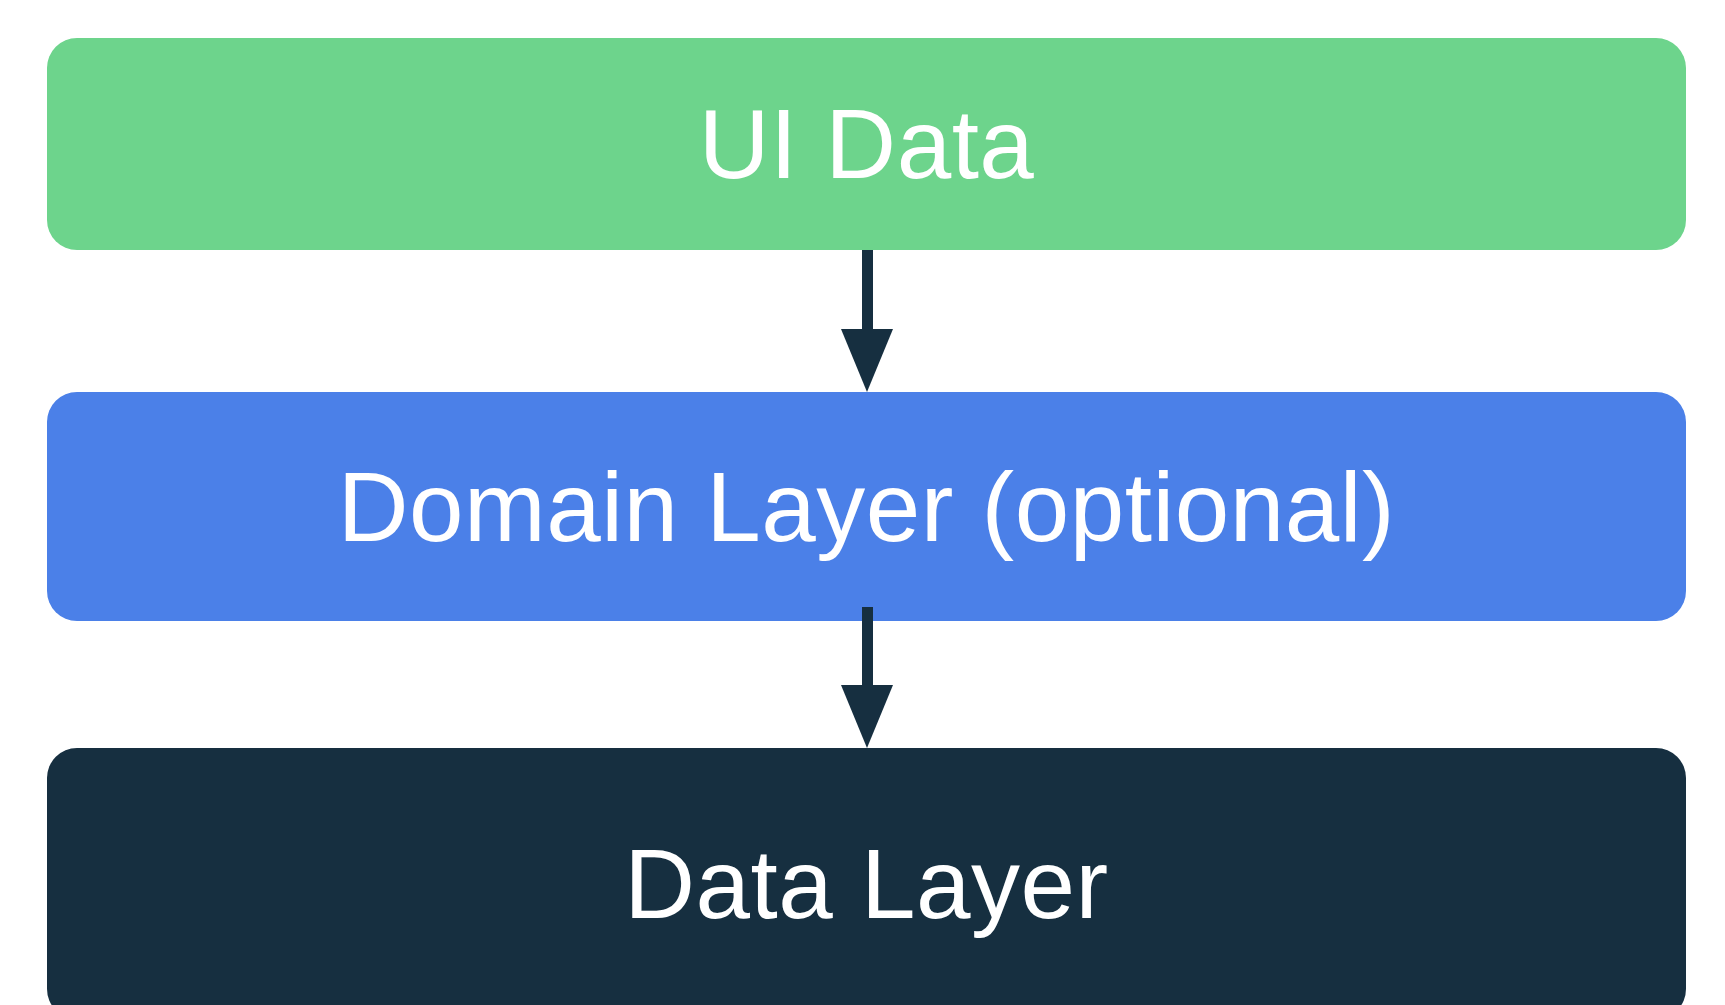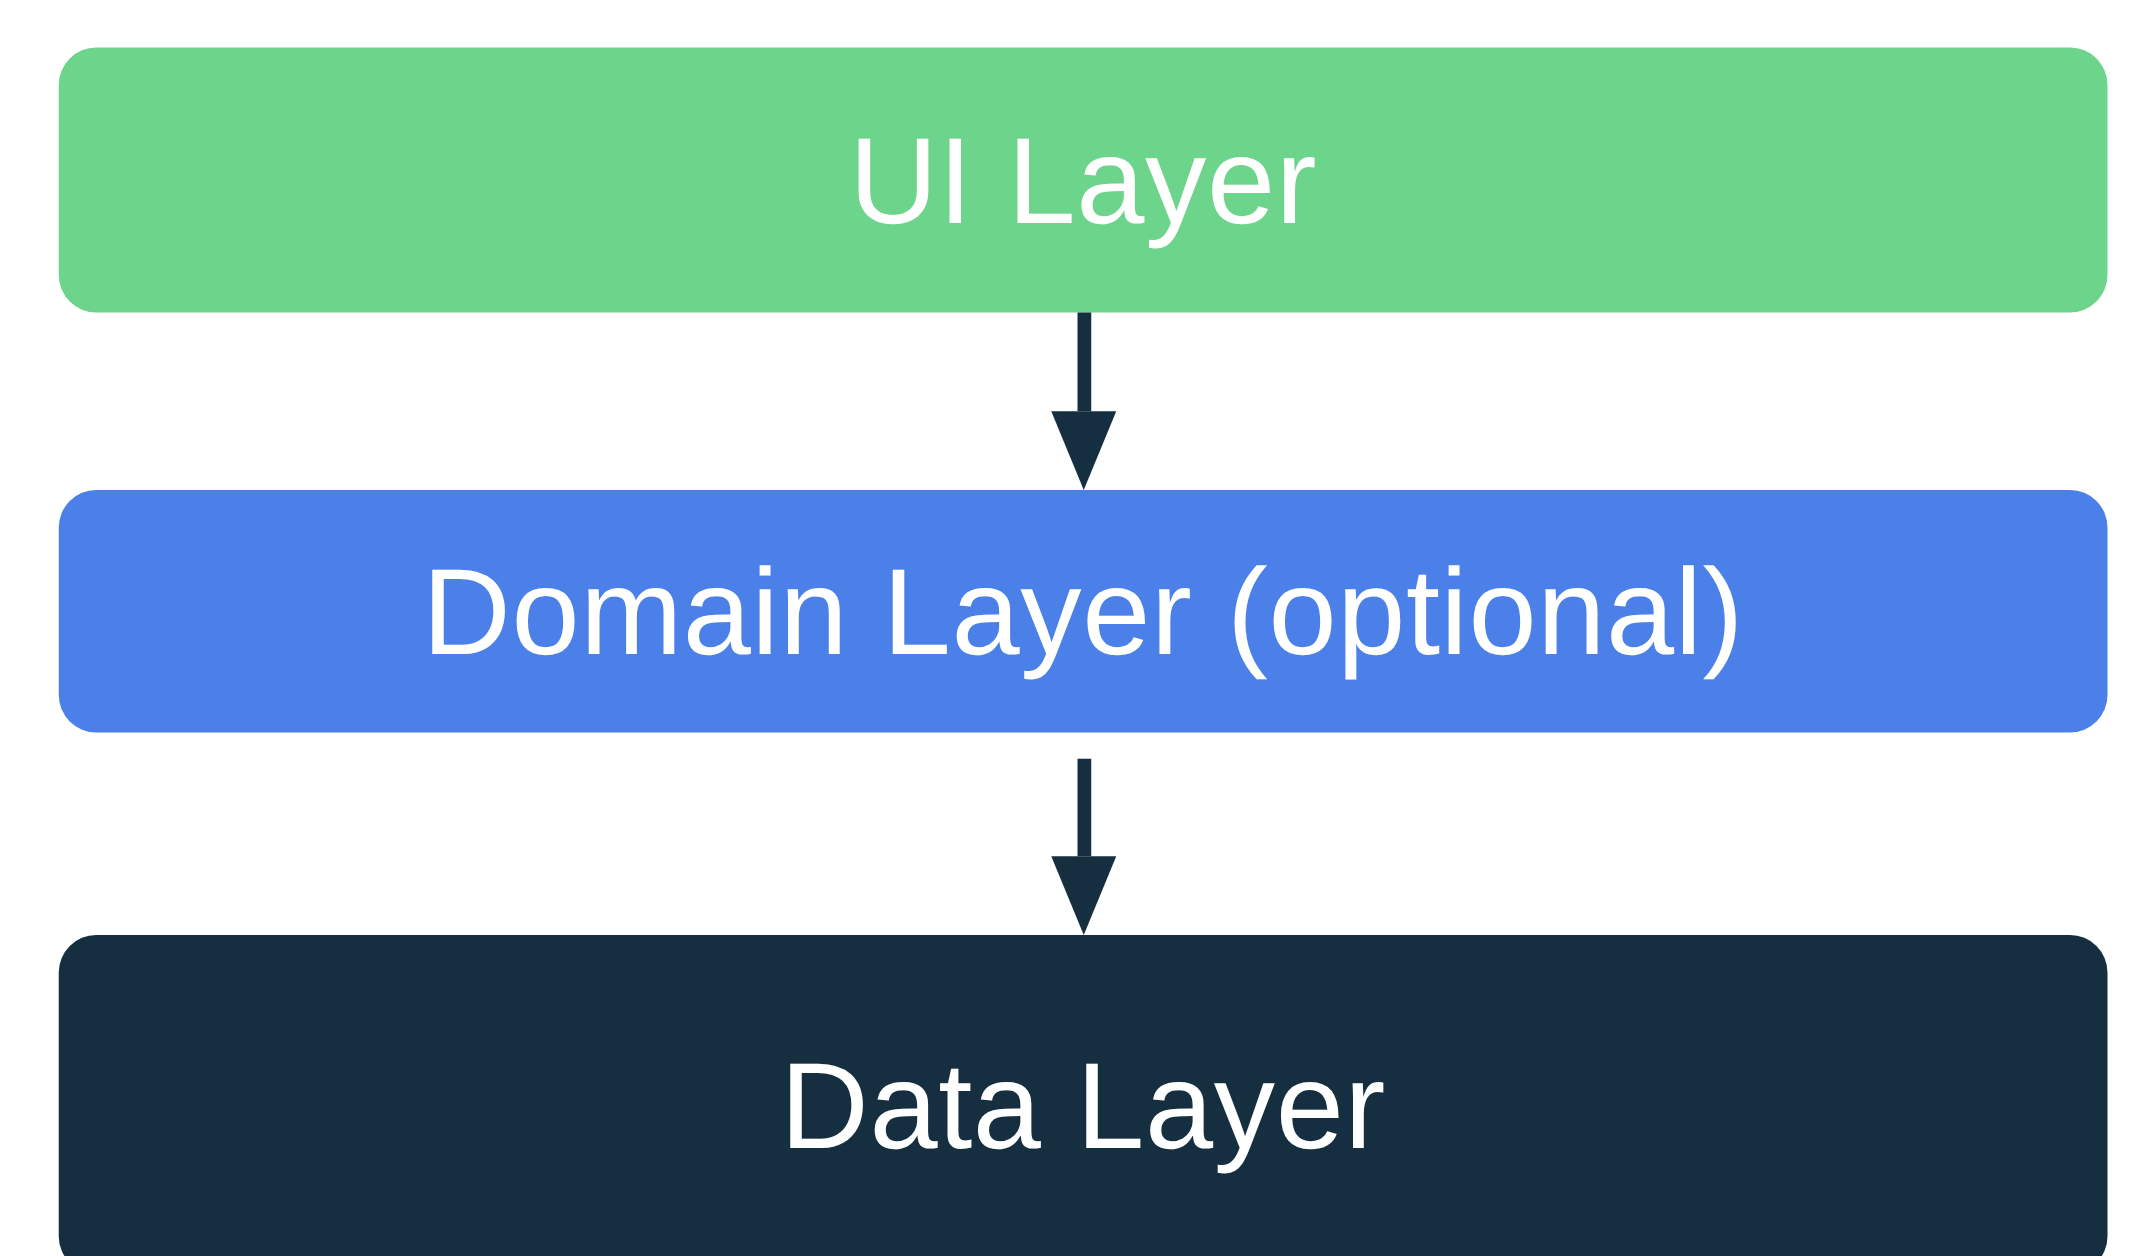--- a/index.html
+++ b/index.html
@@ -25,21 +25,21 @@
     justify-content: center;
   }
   .layer-box .label {
     font-size: 98px;
     font-weight: 400;
     letter-spacing: 0.5px;
     line-height: 1;
     white-space: nowrap;
   }
   #box-ui     { top: 38px;  height: 212px; }
-  #box-domain { top: 392px; height: 194px; }
+  #box-domain { top: 392px; height: 229px; }
   #box-data   { top: 748px; height: 271px; }
 
   .arrow {
     position: absolute;
     left: 841px;           
     width: 52px;
     display: flex;
     flex-direction: column;
     align-items: center;
   }
@@ -58,21 +58,21 @@
     border-top-width: 63px;
     border-top-style: solid;
   }
 </style>
 </head>
 <body>
 
 <div class="canvas" style="background-color: rgb(255, 255, 255);">
 
   <div class="layer-box" id="box-ui" style="background-color: rgb(109, 212, 140);">
-    <span class="label" style="color: rgb(255, 255, 255);">UI Layer</span>
+    <span class="label" style="color: rgb(255, 255, 255);">UI Data</span>
   </div>
 
   <div class="arrow" id="arrow-1">
     <div class="shaft" style="background-color: rgb(22, 47, 64);"></div>
     <div class="head" style="border-top-color: rgb(22, 47, 64);"></div>
   </div>
 
   <div class="layer-box" id="box-domain" style="background-color: rgb(75, 128, 232);">
     <span class="label" style="color: rgb(255, 255, 255);">Domain Layer (optional)</span>
   </div>

